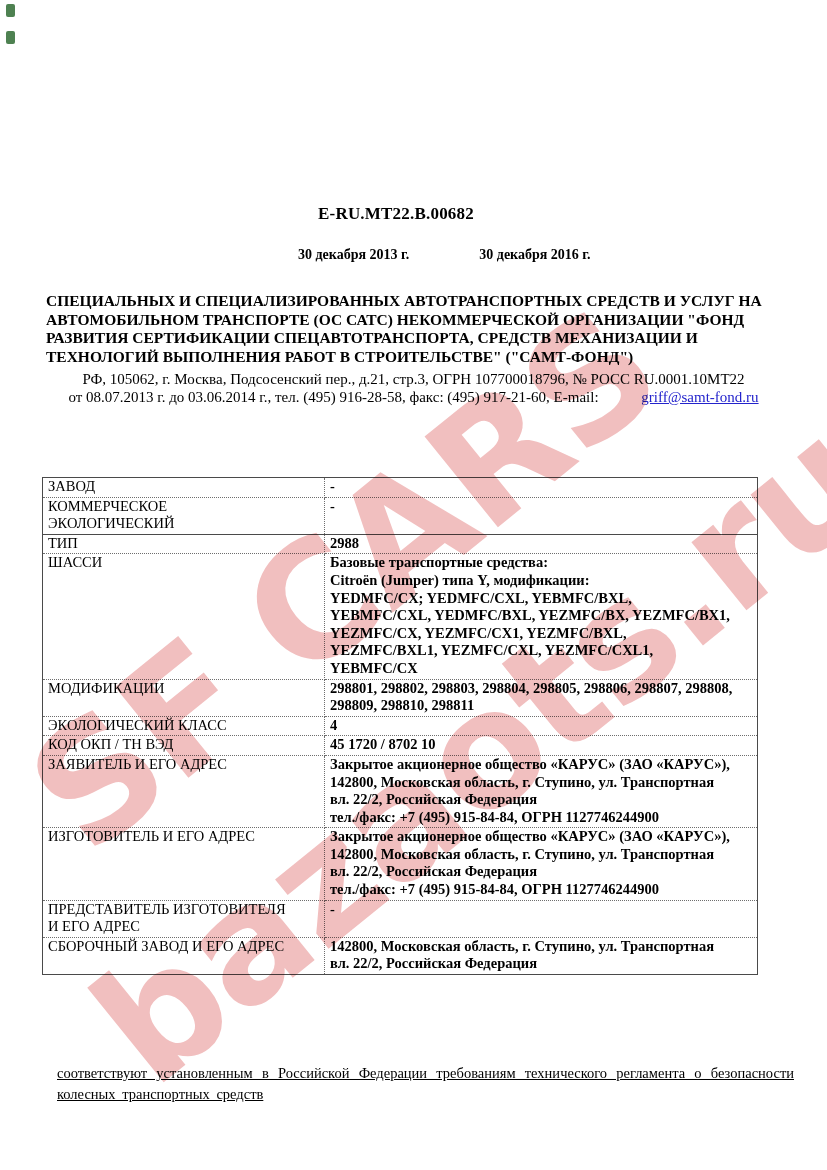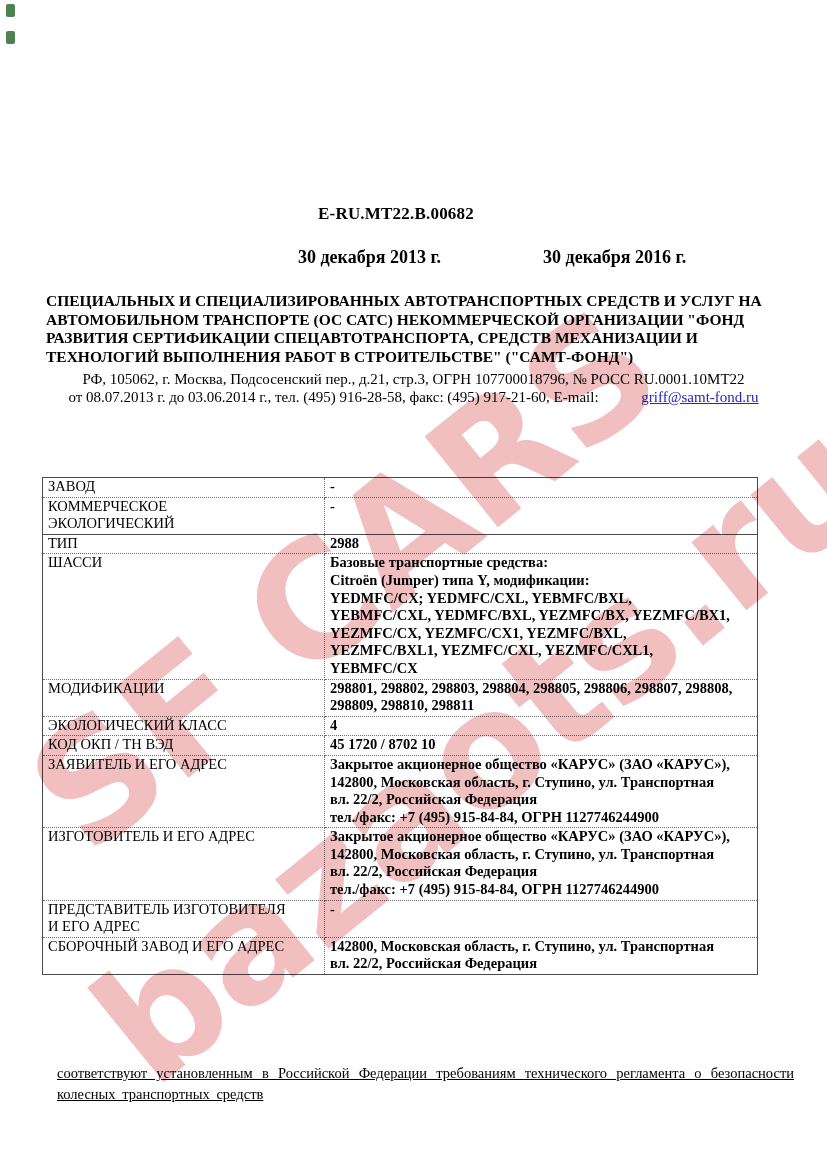--- a/index.html
+++ b/index.html
@@ -10,21 +10,21 @@
     margin:0 auto;
     overflow:hidden;
     font-family:"Liberation Serif","DejaVu Serif",serif;
     color:#000;
   }
   
   .scan-marks{position:absolute;top:4px;left:6px;width:14px;height:46px;}
   .scan-marks i{display:block;width:9px;height:13px;background:#2f6b33;opacity:.85;margin-bottom:14px;border-radius:2px;}
   
   .approval-number{position:absolute;top:204px;left:318px;font-size:17px;font-weight:bold;letter-spacing:.2px;}
-  .dates-row{position:absolute;top:247px;left:298px;display:flex;gap:102px;font-size:18px;font-weight:bold;}
+  .dates-row{position:absolute;top:247px;left:298px;display:flex;gap:70px;font-size:14px;font-weight:bold;}
   .org-paragraph{
     position:absolute;top:292px;left:46px;width:735px;
     text-align:left;font-size:15.5px;font-weight:bold;line-height:18.6px;
     white-space:pre-line;
   }
   .org-address{position:absolute;top:370px;left:46px;width:735px;text-align:center;font-size:15px;line-height:18px;}
   .org-address a{color:#2323cc;text-decoration:underline;margin-left:39px;}
   
   table.approval{
     position:absolute;top:477px;left:42px;width:716px;

